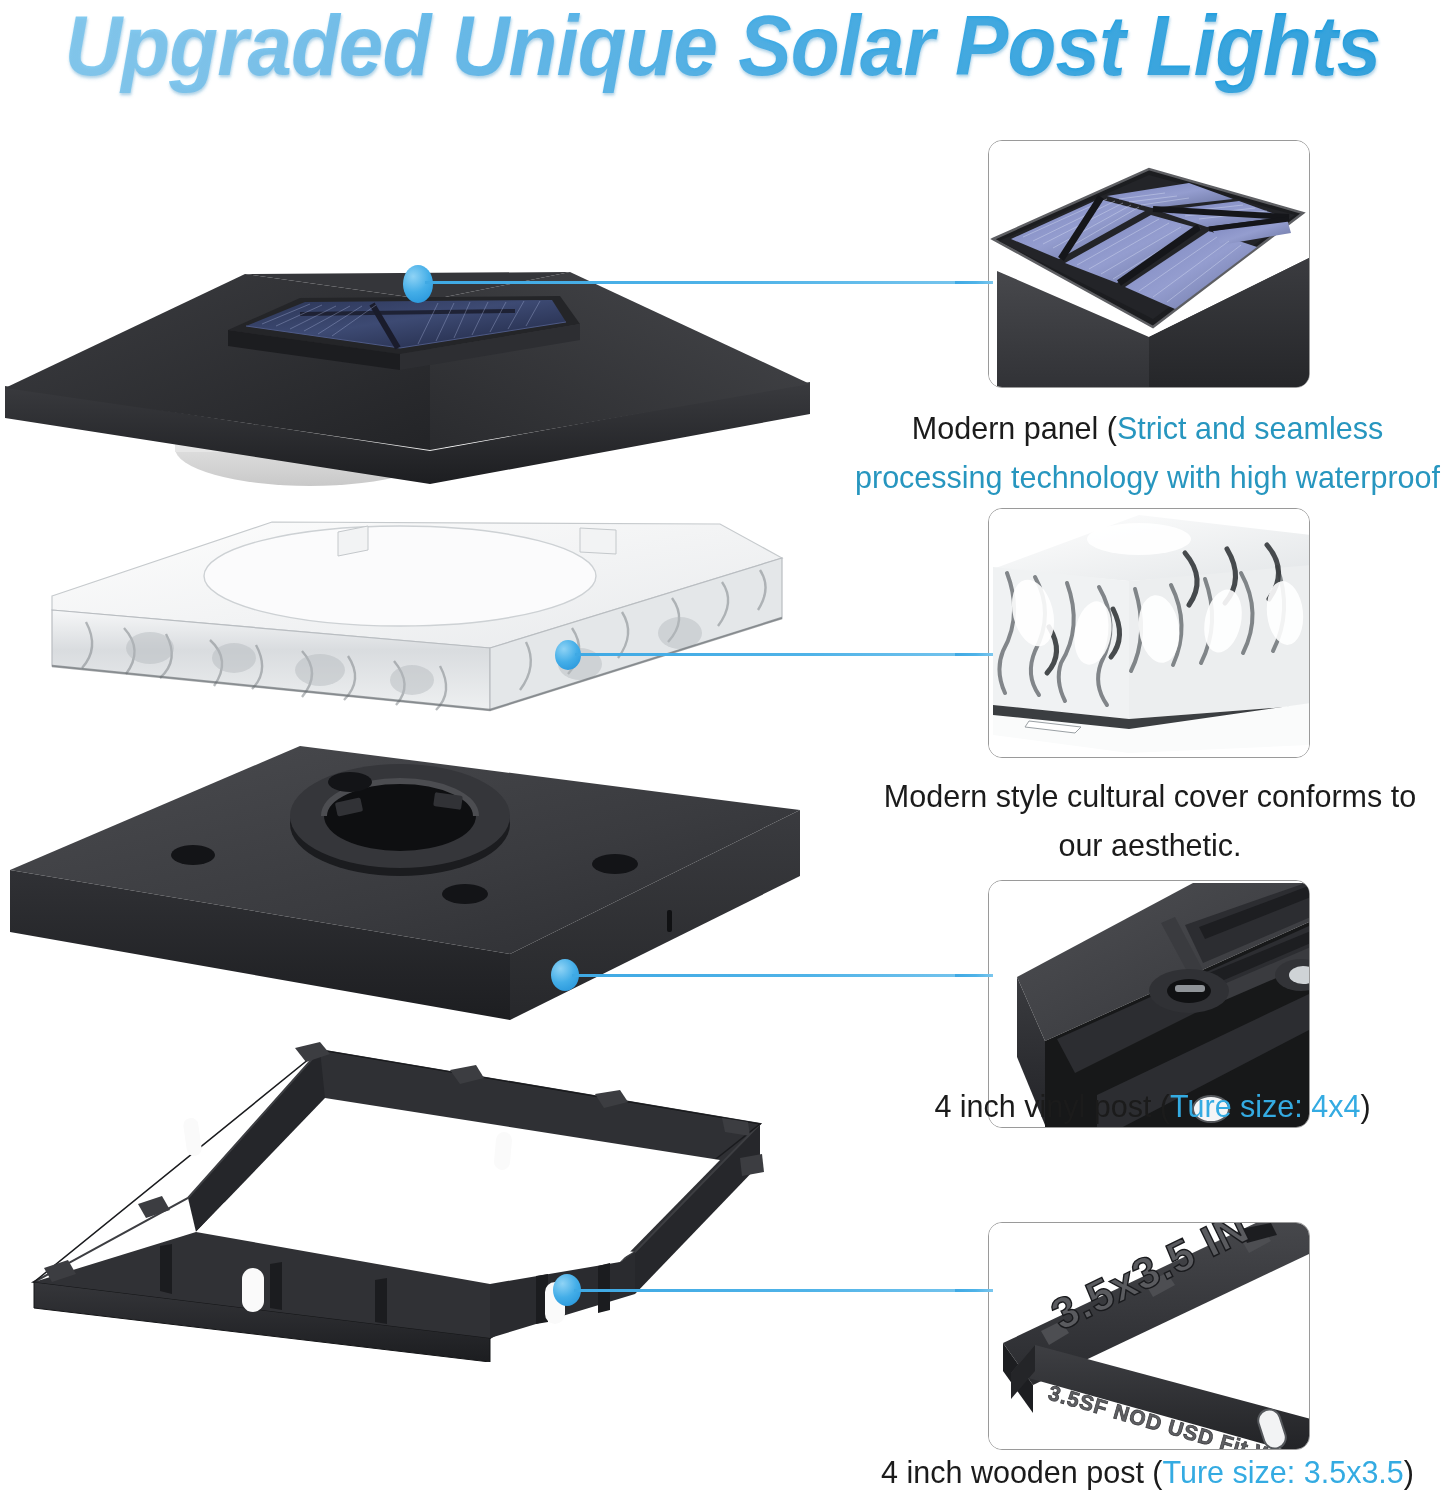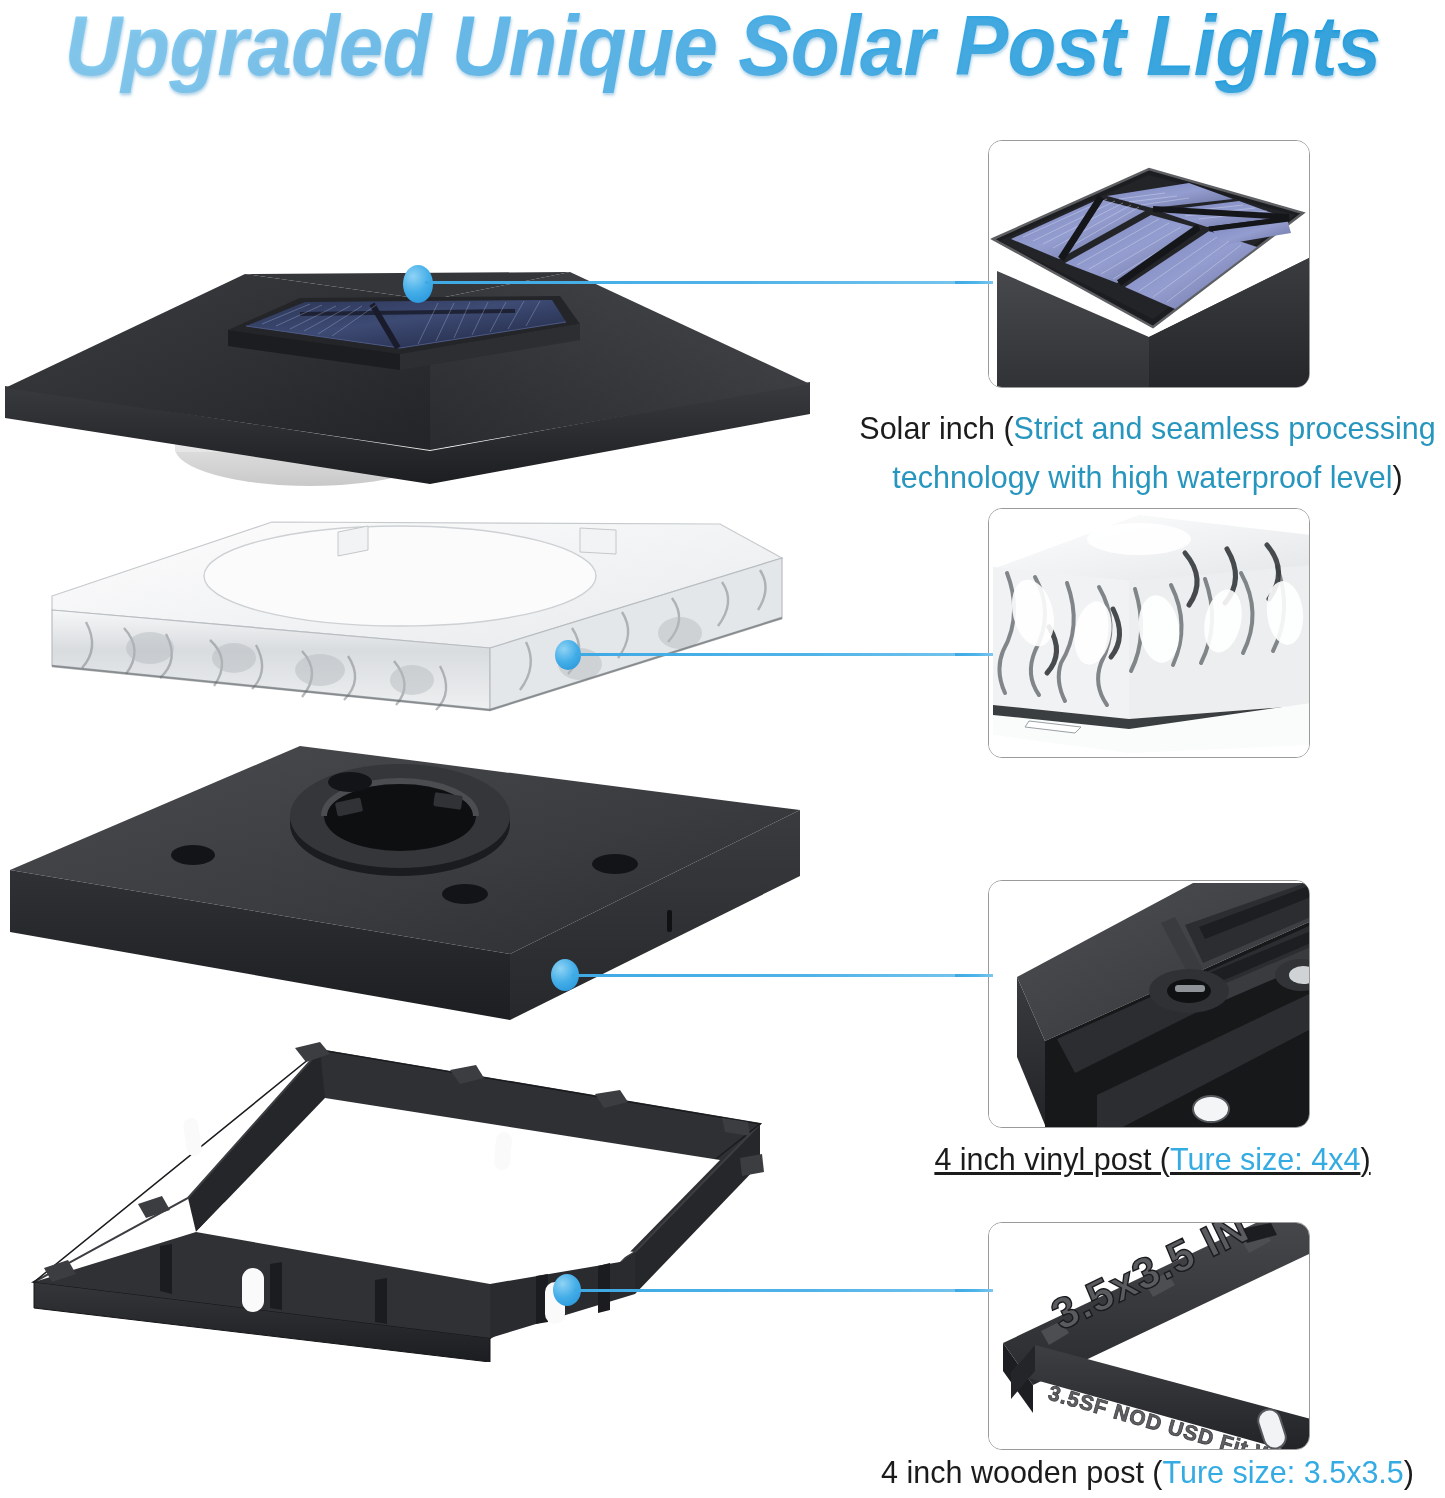--- a/index.html
+++ b/index.html
@@ -378,21 +378,21 @@
 
       <path d="M112 56 L72 118" stroke="#15161a" stroke-width="7" fill="none"></path>
       <path d="M210 86 L130 142" stroke="#15161a" stroke-width="7" fill="none"></path>
       <path d="M164 68 L300 76" stroke="#15161a" stroke-width="6" fill="none"></path>
       <path d="M220 88 L300 78" stroke="#15161a" stroke-width="5" fill="none"></path>
     </svg>
   </div>
   <div class="lead-line" style="left:955px; top:281px; width:38px;"></div>
 
   <div class="caption" style="left:850px; top:404px; width:595px;">
-    <span>Solar inch (</span><span class="hl">Strict and seamless processing technology with high waterproof level</span><span>)</span>
+    <span>Modern panel (</span><span class="hl">Strict and seamless processing technology with high waterproof level</span><span>)</span>
   </div>
 
   <div class="callout-box" style="left:988px; top:508px; width:322px; height:250px;">
     <svg width="322" height="250" viewBox="0 0 322 250">
       <defs>
         <linearGradient id="gcTop" x1="0" y1="0" x2="1" y2="1">
           <stop offset="0%" stop-color="#ffffff"></stop>
           <stop offset="100%" stop-color="#e3e6e8"></stop>
         </linearGradient>
       </defs>
@@ -431,20 +431,23 @@
         <ellipse cx="150" cy="30" rx="52" ry="16"></ellipse>
       </g>
 
       <path d="M4 196 L140 210 L322 196 L322 208 L140 222 L4 208 Z" fill="#3b3e41"></path>
       <path d="M4 206 L140 220 L322 194 L322 236 L140 244 L4 226 Z" fill="#fafbfb"></path>
       <path d="M40 212 L92 218 L86 224 L36 218 Z" fill="#ffffff" stroke="#9aa0a4" stroke-width="1"></path>
     </svg>
   </div>
   <div class="lead-line" style="left:955px; top:653px; width:38px;"></div>
 
+  <div class="caption" style="left:860px; top:772px; width:580px;">
+    <span>Modern style cultural cover conforms to our aesthetic.</span>
+  </div>
 
   <div class="callout-box" style="left:988px; top:880px; width:322px; height:248px;">
     <svg width="322" height="248" viewBox="0 0 322 248">
       <defs>
         <linearGradient id="vpTop" x1="0" y1="0" x2="1" y2="1">
           <stop offset="0%" stop-color="#4e4f53"></stop>
           <stop offset="100%" stop-color="#343539"></stop>
         </linearGradient>
         <linearGradient id="vpSide" x1="0" y1="0" x2="0" y2="1">
           <stop offset="0%" stop-color="#3a3b3f"></stop>
@@ -478,21 +481,21 @@
 
       <ellipse cx="312" cy="94" rx="26" ry="16" fill="#323337"></ellipse>
       <ellipse cx="314" cy="94" rx="14" ry="9" fill="#cfd3d6"></ellipse>
 
       <ellipse cx="222" cy="228" rx="18" ry="13" fill="#f4f5f6"></ellipse>
       <ellipse cx="222" cy="228" rx="18" ry="13" fill="none" stroke="#55585c" stroke-width="2"></ellipse>
     </svg>
   </div>
   <div class="lead-line" style="left:955px; top:974px; width:38px;"></div>
 
-  <div class="caption" style="left:880px; top:1135px; width:545px;text-decoration:underline;">
+  <div class="caption" style="left:880px; top:1082px; width:545px;">
     <span>4 inch vinyl post (</span><span class="hl-lite">Ture size: 4x4</span><span>)</span>
   </div>
 
   <div class="callout-box" style="left:988px; top:1222px; width:322px; height:228px;">
     <svg width="322" height="228" viewBox="0 0 322 228">
       <defs>
         <linearGradient id="wpBar" x1="0" y1="0" x2="0" y2="1">
           <stop offset="0%" stop-color="#48494d"></stop>
           <stop offset="100%" stop-color="#2a2b2f"></stop>
         </linearGradient>

